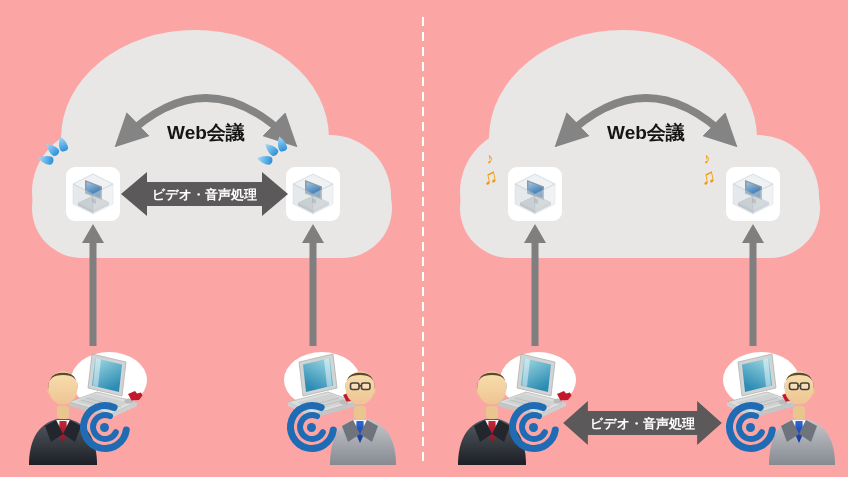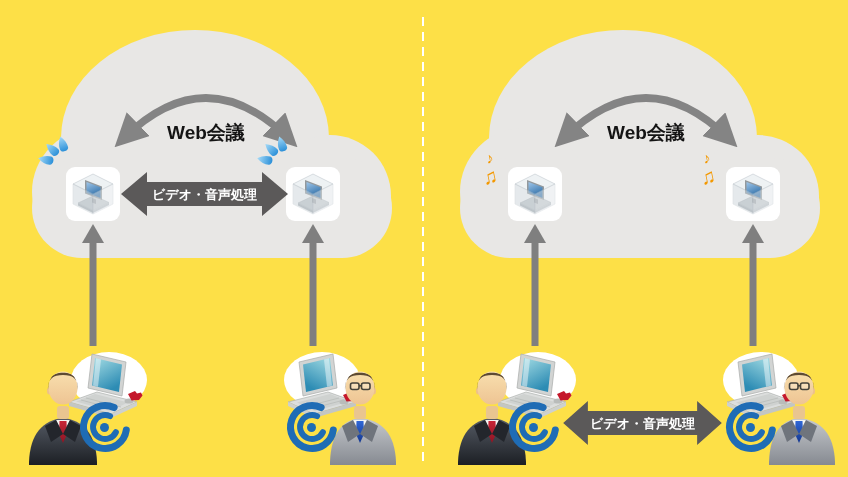--- a/index.html
+++ b/index.html
@@ -1,16 +1,16 @@
 <!DOCTYPE html>
 <html><head>
 <meta charset="utf-8">
 <style>
   html,body{margin:0;padding:0;background:#000;}
-  .stage{position:relative;width:848px;height:477px;background:#fde047;overflow:hidden;
+  .stage{position:relative;width:848px;height:477px;background:#fca5a5;overflow:hidden;
          font-family:"Liberation Sans","DejaVu Sans",sans-serif;}
   svg{display:block}
   text{font-family:"Liberation Sans","DejaVu Sans",sans-serif;}
   .conf-label{font-size:19px;font-weight:bold;fill:#141414;}
   .proc-label{font-size:13px;font-weight:bold;fill:#ffffff;}
   .note-glyph{font-weight:bold;fill:#f39800;}
 </style>
 </head>
 <body>
 

